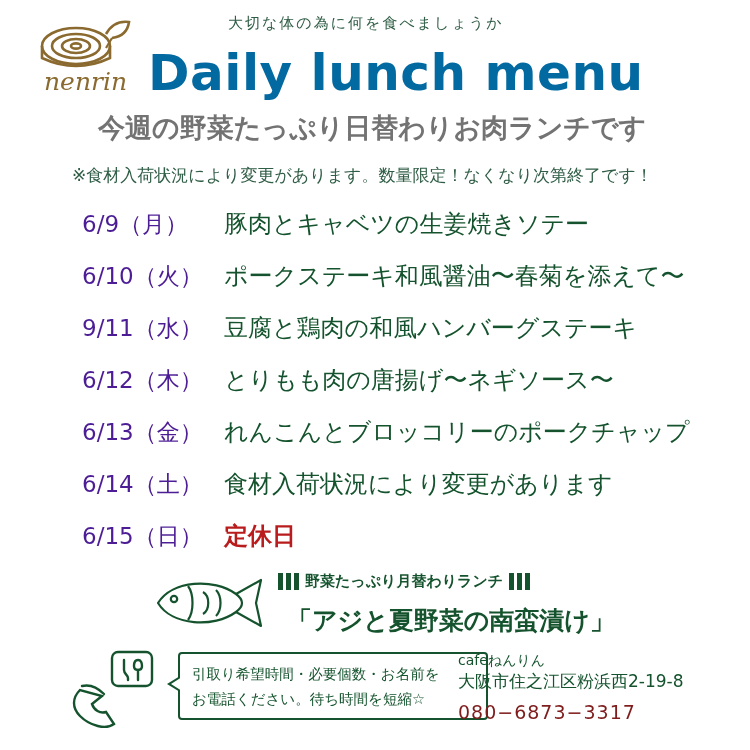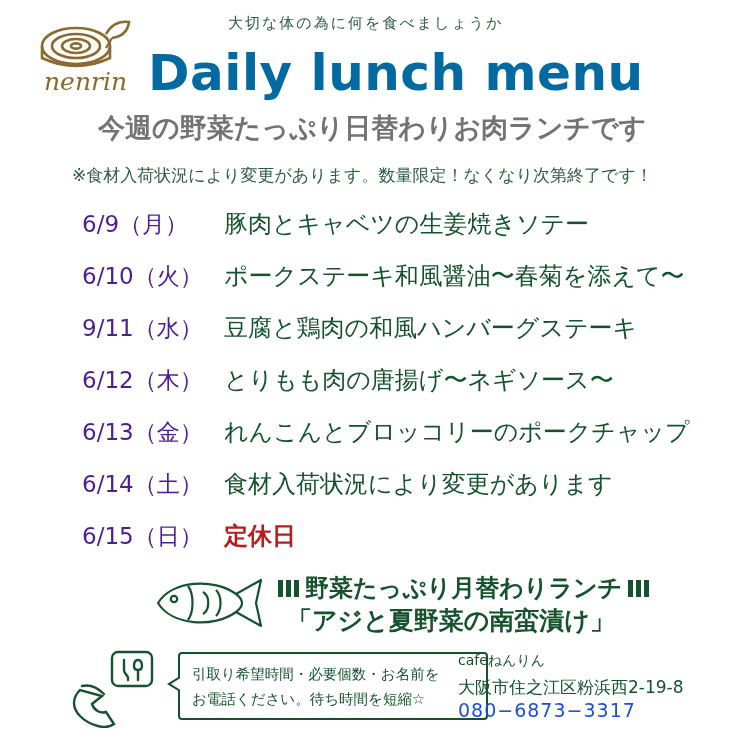--- a/index.html
+++ b/index.html
@@ -111,21 +111,21 @@
     position: absolute;
     left: 148px;
     top: 572px;
     width: 120px;
     height: 62px;
   }
   .special-head {
     position: absolute;
     left: 278px;
     top: 572px;
-    font-size: 24px;
+    font-size: 15px;
     font-weight: bold;
     color: #14532d;
     white-space: nowrap;
     font-family: "DejaVu Sans", sans-serif;
     display: flex;
     align-items: center;
     gap: 6px;
   }
   .bars { display: inline-flex; gap: 3px; }
   .bars i {
@@ -200,27 +200,27 @@
   }
   .shop-name {
     font-size: 14px;
     color: #14532d;
     white-space: nowrap;
   }
   .shop-addr {
     font-size: 17px;
     color: #14532d;
     white-space: nowrap;
-    margin-top: 6px;
   }
   .shop-tel {
     font-size: 19px;
     letter-spacing: 1px;
-    color: #1d4ed8;
-    white-space: nowrap;
+    color: #7f1d1d;
+    white-space: nowrap;
+    margin-top: 8px;
   }
 </style>
 </head>
 <body>
 
 <div class="page">
 
   <div class="logo">
     <svg width="130" height="82" viewBox="0 0 130 82" xmlns="http://www.w3.org/2000/svg">
       <g fill="none" stroke="#8a6a2f" stroke-width="2.6">

